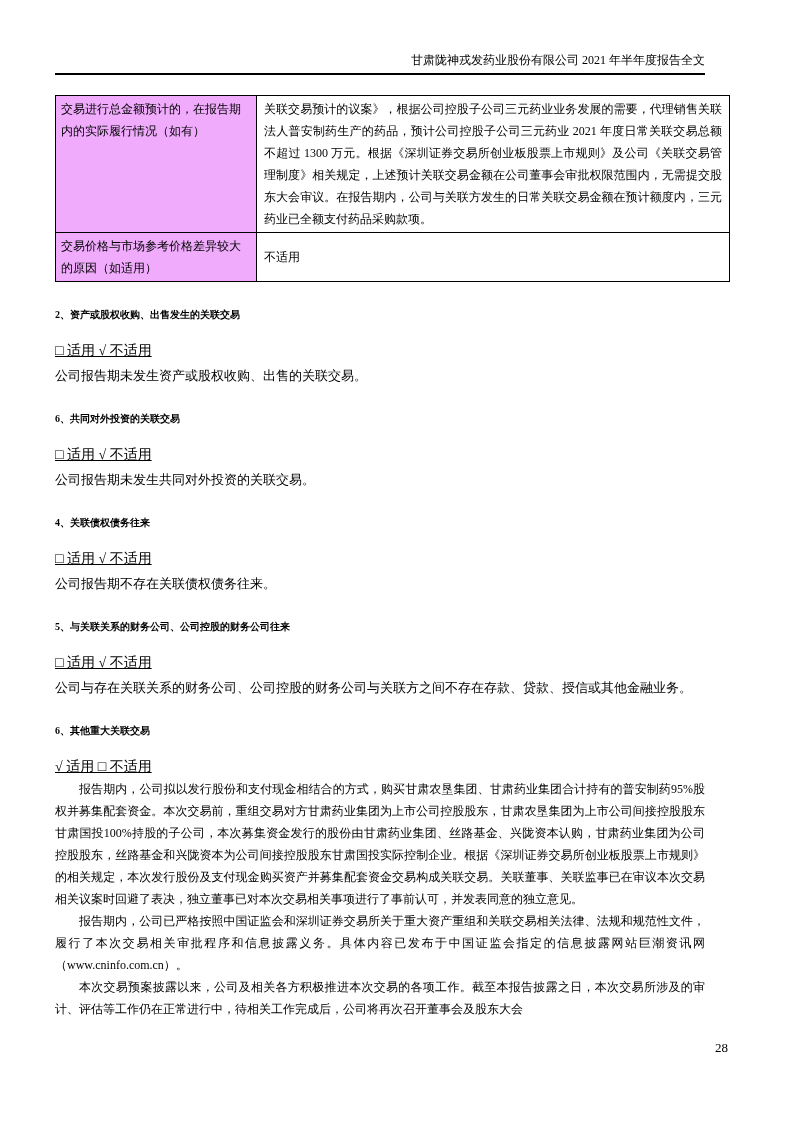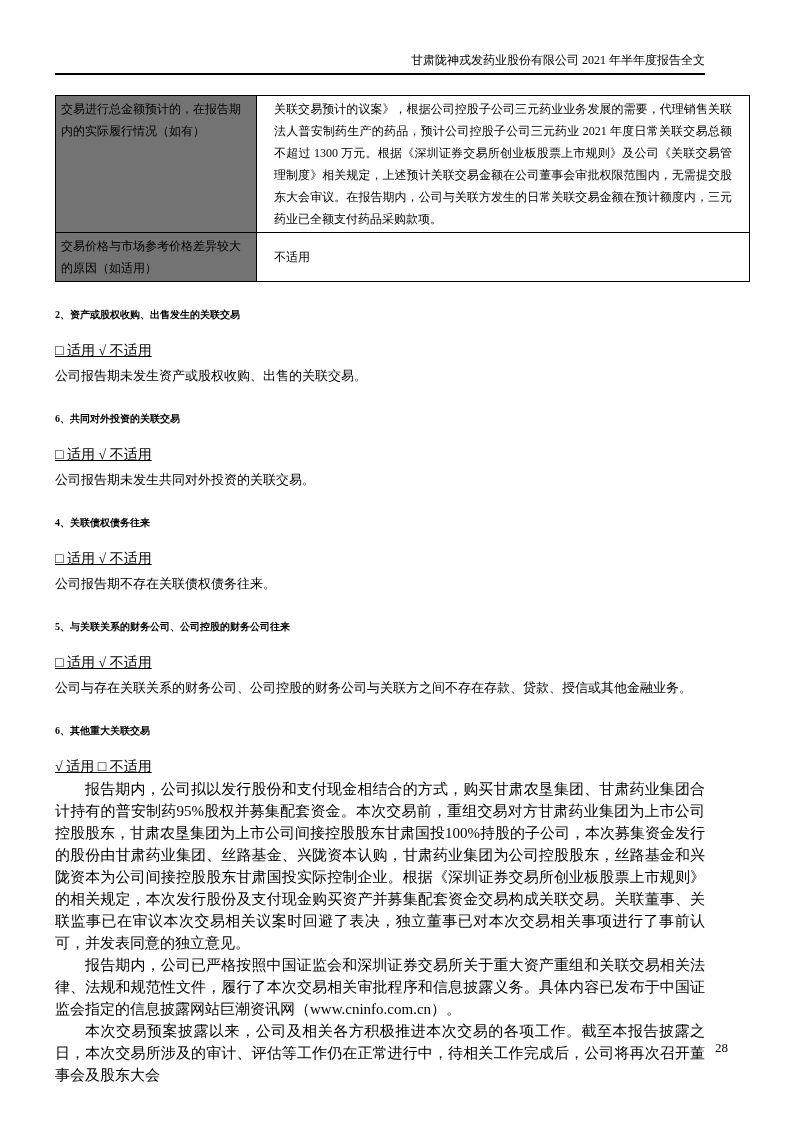--- a/index.html
+++ b/index.html
@@ -37,27 +37,27 @@
     border-collapse: collapse;
     table-layout: fixed;
   }
   table.kv-table td {
     border: 1px solid #000000;
     font-size: 12px;
     line-height: 22px;
   }
   td.cell-label {
     width: 190px;
-    background: #737373;
+    background: #f0abfc;
     padding: 2px 5px;
     vertical-align: top;
   }
   td.cell-value {
     width: 458px;
-    padding: 2px 17px;
+    padding: 2px 7px;
     text-align: justify;
     vertical-align: top;
   }
   tr.row-short td.cell-label {
     vertical-align: middle;
     height: 42px;
   }
   tr.row-short td.cell-value {
     vertical-align: middle;
   }
@@ -76,21 +76,21 @@
   .section-body {
     margin-top: 5px;
     font-size: 13px;
     line-height: 20px;
   }
   .para-block {
     margin-top: 1px;
   }
   .para {
     margin: 0;
-    font-size: 15px;
+    font-size: 12px;
     line-height: 22px;
     text-align: justify;
     text-indent: 2em;
   }
   .page-number {
     position: absolute;
     top: 1040px;
     right: 65px;
     font-size: 13px;
     line-height: 16px;

